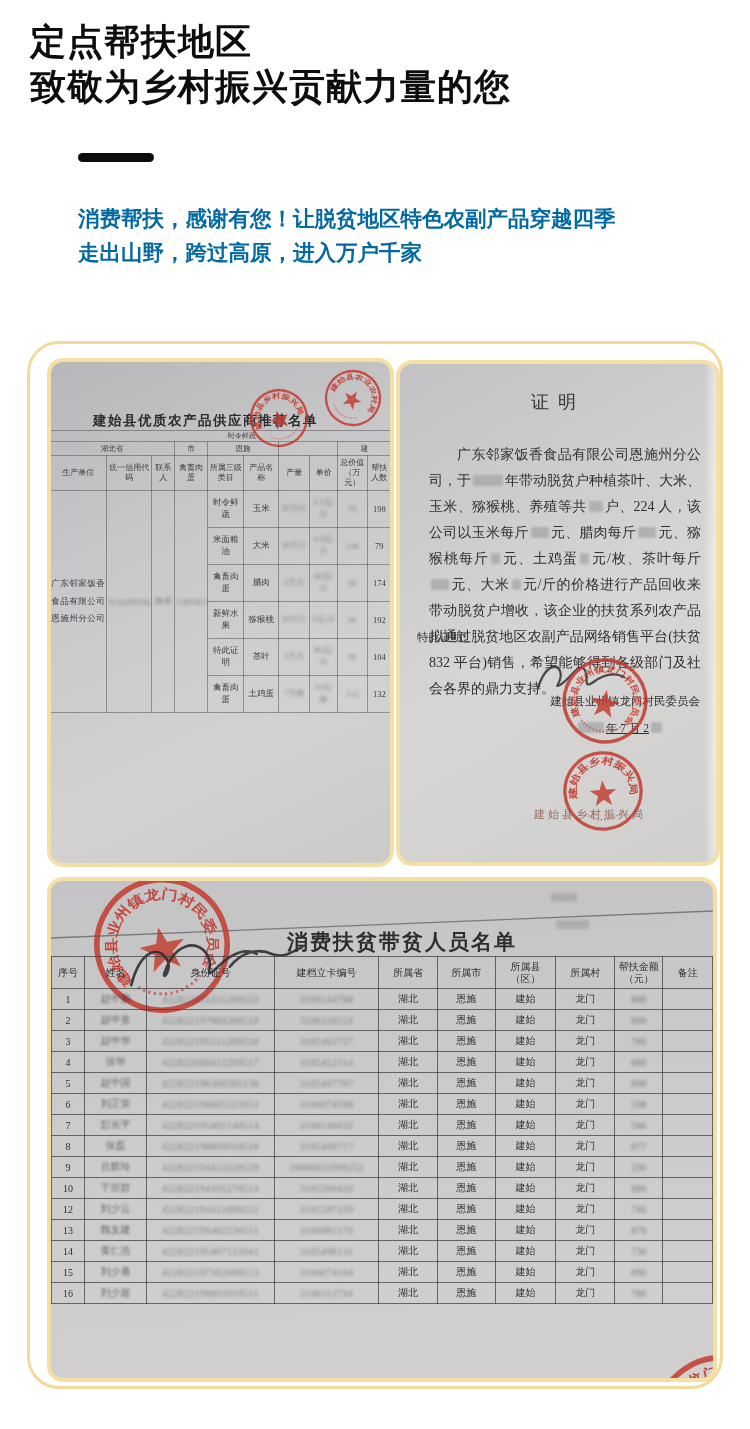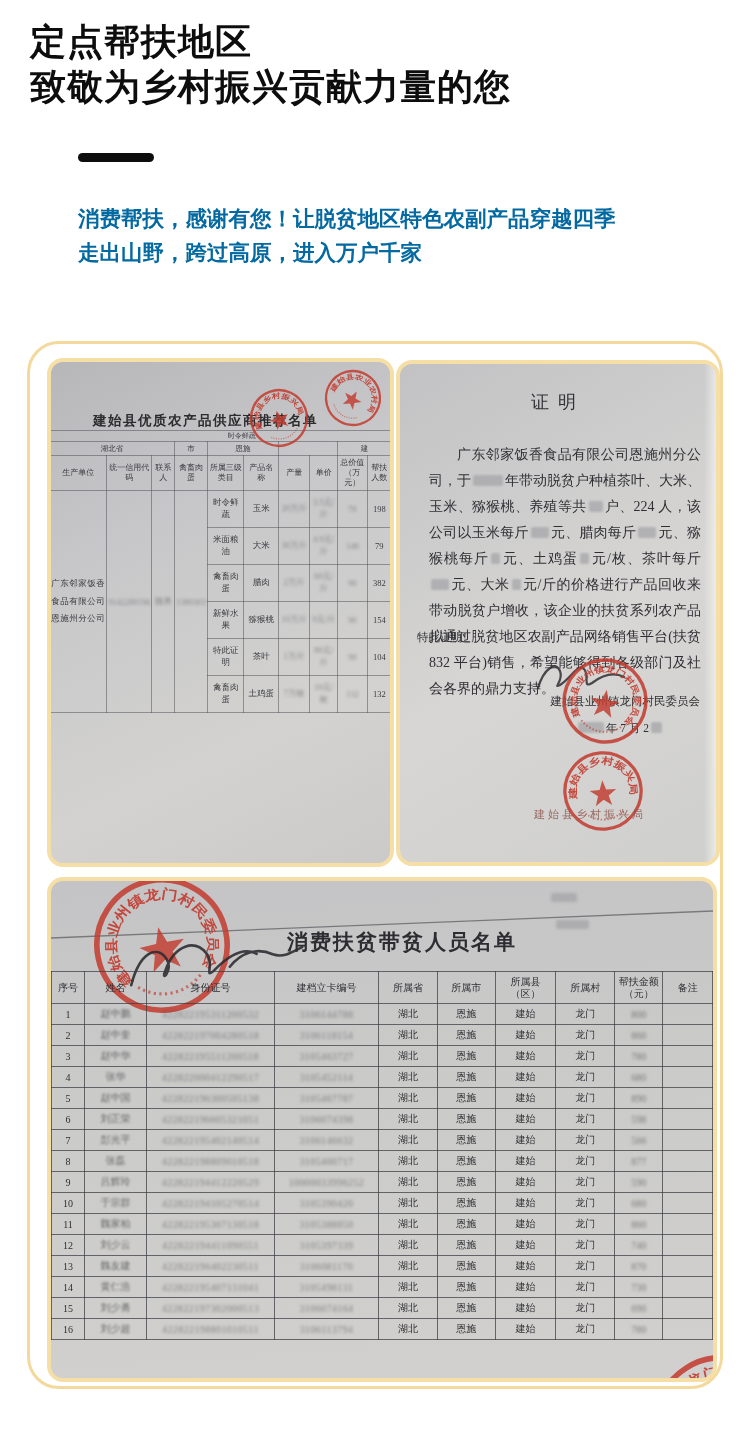--- a/index.html
+++ b/index.html
@@ -54,32 +54,32 @@
   .st-sup-corner{left:273px;top:7px; width:58px;height:58px;transform:rotate(30deg);}
 
   
   .cert-title{position:absolute;top:26px;left:0;right:0;text-align:center;
               font-size:18px;letter-spacing:9px;color:#313136;}
   .cert-body{position:absolute;top:64px;left:29px;right:15px;font-size:14px;
              line-height:26px;text-align:justify;text-indent:2em;color:#2f2f34;}
   .cert-close{position:absolute;top:266px;left:17px;font-size:11.5px;color:#2f2f34;}
   .cert-sig{position:absolute;left:134px;top:292px;width:96px;height:42px;}
   .cert-issuer{position:absolute;top:330px;right:16px;font-size:11.5px;color:#2f2f34;}
-  .cert-date{position:absolute;top:357px;right:52px;font-size:11.5px;color:#2f2f34;}
+  .cert-date{position:absolute;top:357px;right:52px;font-size:11.5px;color:#2f2f34;text-decoration:underline;}
   .st-cert-committee{left:161px;top:293px;width:88px;height:88px;transform:rotate(9deg);}
   .st-cert-bureau   {left:162px;top:386px;width:82px;height:82px;transform:rotate(-4deg);}
   .cert-overlay{position:absolute;top:443px;left:80px;right:16px;text-align:center;
                 font-size:11px;letter-spacing:3px;color:#8e564e;opacity:.85;}
 
   
   .ros-line{position:absolute;inset:0;width:100%;height:100%;}
   .ros-strip{position:absolute;background:#a7a7aa;border-radius:2px;filter:blur(1.4px);opacity:.8;}
   .ros-title{position:absolute;top:47px;left:40px;right:0;text-align:center;
              font-size:21px;letter-spacing:2px;color:#2d2d31;font-weight:600;}
-  .ros-table{position:absolute;left:0;top:90px;width:100%;border-collapse:collapse;table-layout:fixed;padding-left:10px;}
+  .ros-table{position:absolute;left:0;top:75px;width:100%;border-collapse:collapse;table-layout:fixed;padding-left:10px;}
   .ros-table th,.ros-table td{border:1px solid rgba(58,58,64,.72);padding:0 1px;
              text-align:center;vertical-align:middle;overflow:hidden;
              font-weight:normal;color:#2f2f34;}
   .ros-table thead tr{height:32px;}
   .ros-table thead th{font-size:10px;line-height:1.2;}
   .ros-table tbody tr{height:21px;}
   .ros-table tbody td{font-size:10px;}
   .c-no{font-size:9.5px;}
   .c-name{filter:blur(1.1px);opacity:.65;}
   .c-id{font-size:7.5px;letter-spacing:.4px;filter:blur(1.6px);opacity:.5;}
@@ -163,29 +163,29 @@
                 <td class="c-small b-med">4.9元/斤</td>
                 <td class="c-small b-med">148</td>
                 <td>79</td>
               </tr>
               <tr class="r-data">
                 <td>禽畜肉蛋</td>
                 <td>腊肉</td>
                 <td class="c-small b-med">2万斤</td>
                 <td class="c-small b-med">60元/斤</td>
                 <td class="c-small b-med">90</td>
-                <td>382</td>
+                <td>174</td>
               </tr>
               <tr class="r-data">
                 <td>新鲜水果</td>
                 <td>猕猴桃</td>
                 <td class="c-small b-med">10万斤</td>
                 <td class="c-small b-med">9元/斤</td>
                 <td class="c-small b-med">90</td>
-                <td>154</td>
+                <td>192</td>
               </tr>
               <tr class="r-data">
                 <td>特此证明</td>
                 <td>茶叶</td>
                 <td class="c-small b-med">1万斤</td>
                 <td class="c-small b-med">80元/斤</td>
                 <td class="c-small b-med">90</td>
                 <td>104</td>
               </tr>
               <tr class="r-data">
@@ -413,32 +413,20 @@
                 <td class="c-id">422822194105270514</td>
                 <td class="c-id">3105390420</td>
                 <td>湖北</td>
                 <td>恩施</td>
                 <td>建始</td>
                 <td>龙门</td>
                 <td class="c-amt">680</td>
                 <td></td>
               </tr>
               <tr>
-                <td class="c-no">11</td>
-                <td class="c-name">魏家柏</td>
-                <td class="c-id">422822195307130518</td>
-                <td class="c-id">3105388850</td>
-                <td>湖北</td>
-                <td>恩施</td>
-                <td>建始</td>
-                <td>龙门</td>
-                <td class="c-amt">860</td>
-                <td></td>
-              </tr>
-              <tr>
                 <td class="c-no">12</td>
                 <td class="c-name">刘少云</td>
                 <td class="c-id">422822194411090551</td>
                 <td class="c-id">3105397339</td>
                 <td>湖北</td>
                 <td>恩施</td>
                 <td>建始</td>
                 <td>龙门</td>
                 <td class="c-amt">740</td>
                 <td></td>

